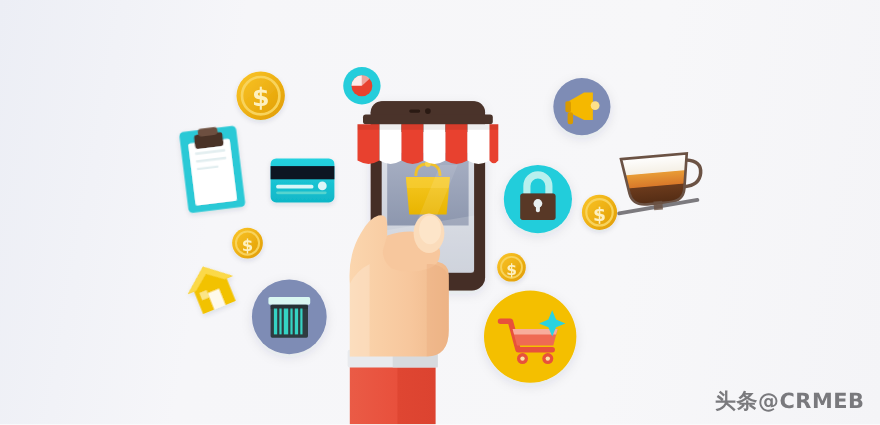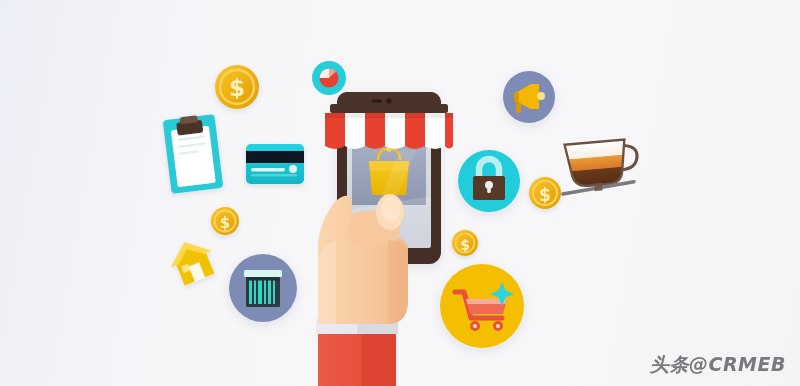--- a/index.html
+++ b/index.html
@@ -35,21 +35,20 @@
     position: absolute;
     right: 14px;
     bottom: 8px;
     font-size: 19px;
     font-weight: bold;
     letter-spacing: 0.5px;
     color: #5f5f63;
     opacity: 0.82;
     white-space: nowrap;
     font-family: "DejaVu Sans", "Liberation Sans", sans-serif;
-    font-style: italic;
   }
 </style>
 </head>
 <body>
 
 <div id="stage">
   <div class="bg-gradient"></div>
 
   <div id="artboard">
     <svg viewBox="0 0 800 386" xmlns="http://www.w3.org/2000/svg">

